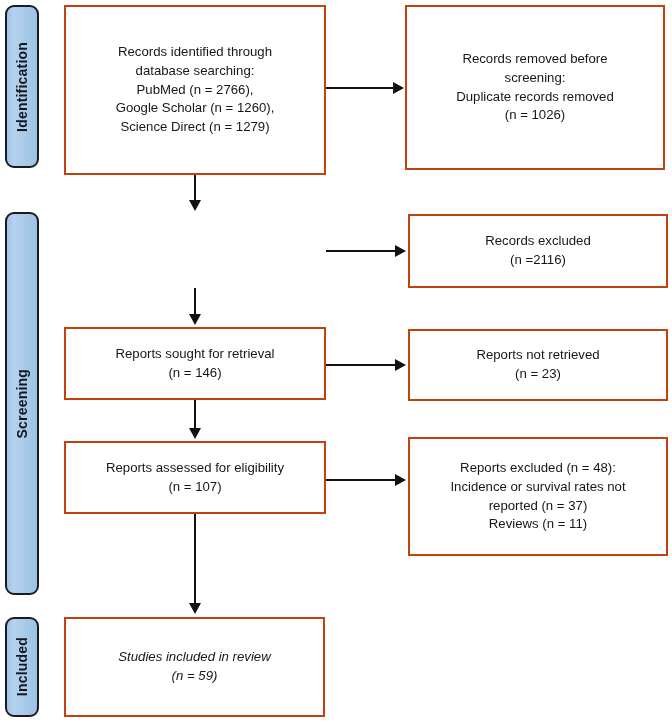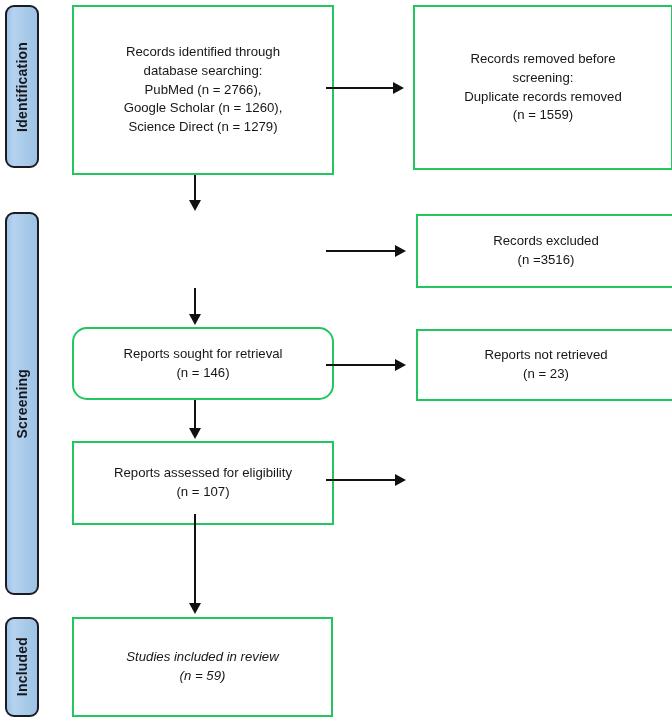--- a/index.html
+++ b/index.html
@@ -40,27 +40,26 @@
     color: #16161d;
     letter-spacing: 0.2px;
     white-space: nowrap;
     line-height: 1;
   }
 
   
   .flow-box {
     position: absolute;
     box-sizing: border-box;
-    border: 2px solid #22c55e;
+    border: 2px solid #c2410c;
     background: #ffffff;
     display: flex;
     align-items: center;
     justify-content: center;
     padding: 3px 6px;
-    margin-left: 8px;
   }
   .flow-box .box-text {
     font-size: 13.2px;
     line-height: 1.42;
     color: #17171a;
     text-align: center;
     white-space: pre-line;
   }
 
   
@@ -114,62 +113,68 @@
 database searching:
 PubMed (n = 2766),
 Google Scholar (n = 1260),
 Science Direct (n = 1279)</span>
   </div>
 
   <div class="flow-box" style="left:405px; top:5px; width:260px; height:165px;">
     <span class="box-text">Records removed before
 screening:
 Duplicate records removed
-(n = 1559)</span>
+(n = 1026)</span>
   </div>
 
   <div class="conn conn-h" style="left:326px; top:87px; width:67px;"></div>
   <div class="arrow-right" style="left:393px; top:82px;"></div>
 
   <div class="conn conn-v" style="left:194px; top:175px; height:27px;"></div>
   <div class="arrow-down" style="left:189px; top:200px;"></div>
 
 
   <div class="flow-box" style="left:408px; top:214px; width:260px; height:74px;">
     <span class="box-text">Records excluded
-(n =3516)</span>
+(n =2116)</span>
   </div>
 
   <div class="conn conn-h" style="left:326px; top:250px; width:69px;"></div>
   <div class="arrow-right" style="left:395px; top:245px;"></div>
 
   <div class="conn conn-v" style="left:194px; top:288px; height:28px;"></div>
   <div class="arrow-down" style="left:189px; top:314px;"></div>
 
-  <div class="flow-box" style="left:64px; top:327px; width:262px; height:73px;border-radius:15px;">
+  <div class="flow-box" style="left:64px; top:327px; width:262px; height:73px;">
     <span class="box-text">Reports sought for retrieval
 (n = 146)</span>
   </div>
 
   <div class="flow-box" style="left:408px; top:329px; width:260px; height:72px;">
     <span class="box-text">Reports not retrieved
 (n = 23)</span>
   </div>
 
   <div class="conn conn-h" style="left:326px; top:364px; width:69px;"></div>
   <div class="arrow-right" style="left:395px; top:359px;"></div>
 
   <div class="conn conn-v" style="left:194px; top:400px; height:30px;"></div>
   <div class="arrow-down" style="left:189px; top:428px;"></div>
 
-  <div class="flow-box" style="left:64px; top:441px; width:262px; height:84px;">
+  <div class="flow-box" style="left:64px; top:441px; width:262px; height:73px;">
     <span class="box-text">Reports assessed for eligibility
 (n = 107)</span>
   </div>
 
+  <div class="flow-box" style="left:408px; top:437px; width:260px; height:119px;">
+    <span class="box-text">Reports excluded (n = 48):
+Incidence or survival rates not
+reported (n = 37)
+Reviews (n = 11)</span>
+  </div>
 
   <div class="conn conn-h" style="left:326px; top:479px; width:69px;"></div>
   <div class="arrow-right" style="left:395px; top:474px;"></div>
 
   <div class="conn conn-v" style="left:194px; top:514px; height:91px;"></div>
   <div class="arrow-down" style="left:189px; top:603px;"></div>
 
   <div class="flow-box" style="left:64px; top:617px; width:261px; height:100px;font-style:italic;">
     <span class="box-text">Studies included in review
 (n = 59)</span>

